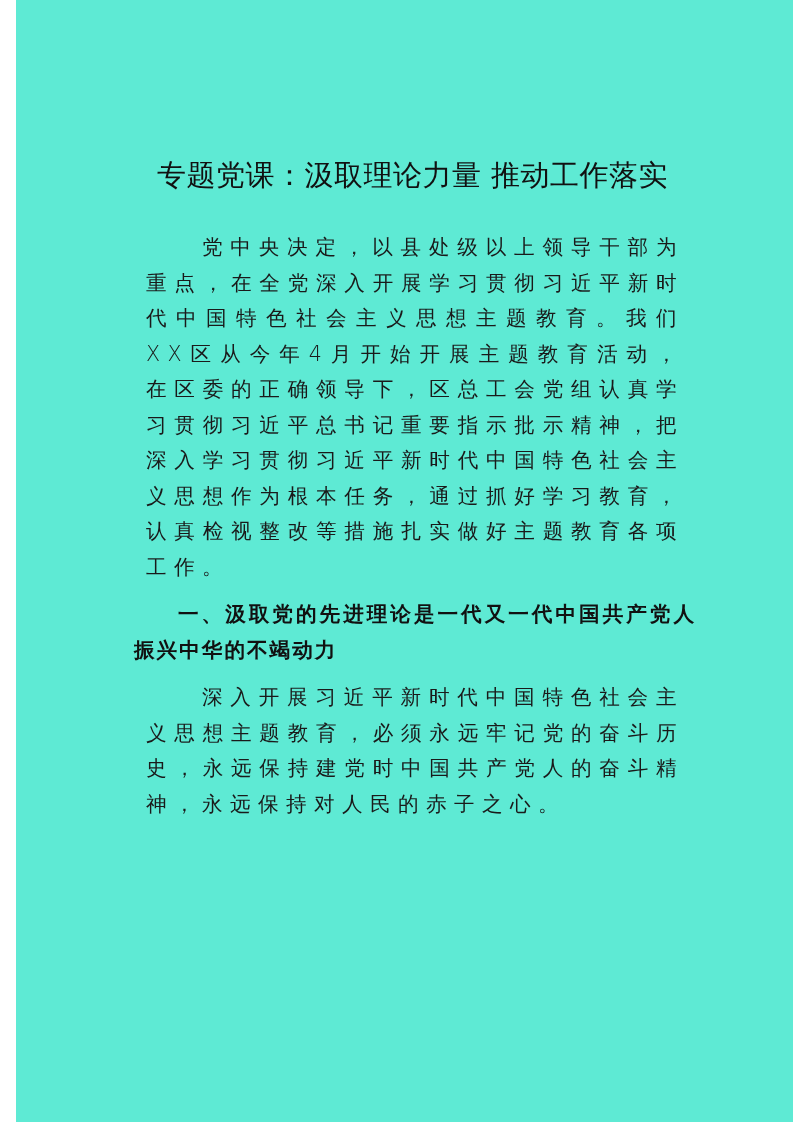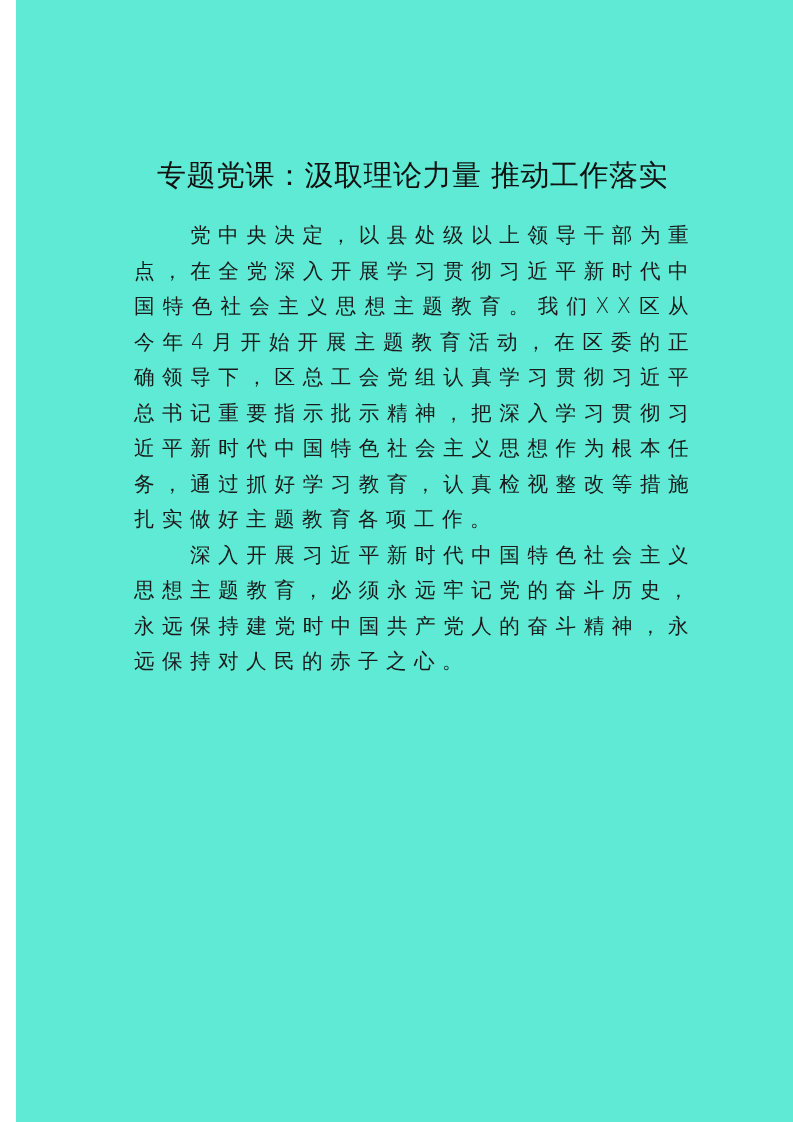--- a/index.html
+++ b/index.html
@@ -35,21 +35,21 @@
     font-weight: normal;
     color: #111;
   }
   .body-text {
     position: absolute;
     top: 218px;
     left: 118px;
     width: 562px;
   }
   .para {
-    margin: 0;
+    margin: 12px;
     font-size: 20.6px;
     line-height: 35.5px;
     letter-spacing: 7.4px;
     text-align: justify;
     text-indent: 56px;
     color: #1a1a1a;
     font-family: "DejaVu Sans", "Liberation Sans", sans-serif;
     font-weight: 300;
   }
   .heading {
@@ -65,15 +65,16 @@
   }
 </style>
 </head>
 <body>
 
 <div class="page">
   <h1 class="title">专题党课：汲取理论力量 推动工作落实</h1>
 
   <div class="body-text">
     <p class="para">党中央决定，以县处级以上领导干部为重点，在全党深入开展学习贯彻习近平新时代中国特色社会主义思想主题教育。我们XX区从今年4月开始开展主题教育活动，在区委的正确领导下，区总工会党组认真学习贯彻习近平总书记重要指示批示精神，把深入学习贯彻习近平新时代中国特色社会主义思想作为根本任务，通过抓好学习教育，认真检视整改等措施扎实做好主题教育各项工作。</p>
+    <p class="heading">一、汲取党的先进理论是一代又一代中国共产党人振兴中华的不竭动力</p>
     <p class="para">深入开展习近平新时代中国特色社会主义思想主题教育，必须永远牢记党的奋斗历史，永远保持建党时中国共产党人的奋斗精神，永远保持对人民的赤子之心。</p>
   </div>
 </div>
 
 </body></html>

